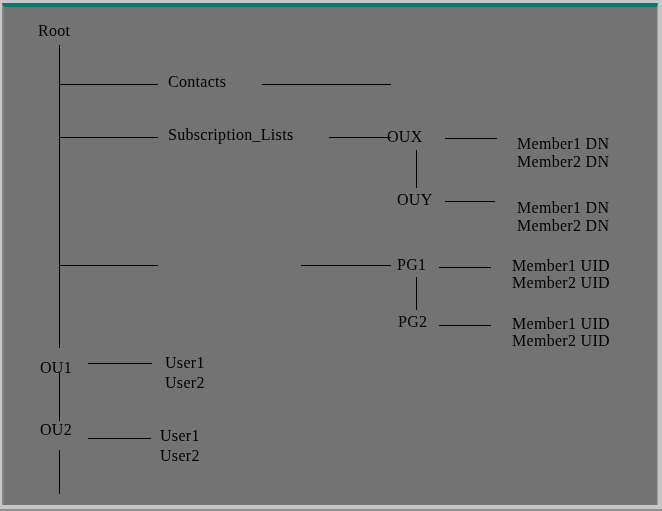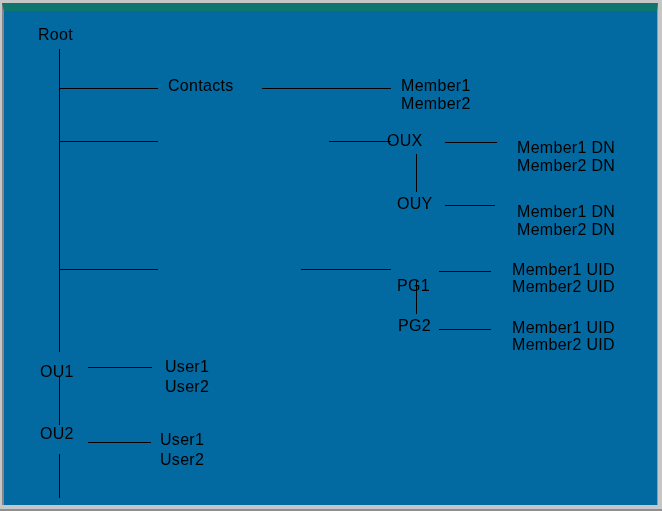--- a/index.html
+++ b/index.html
@@ -7,24 +7,25 @@
     position:relative;
     width:662px;height:511px;
     background:#c6c6c6;
     border-bottom:2px solid #8f8f8f;
     box-sizing:border-box;
     font-family:"Liberation Sans","DejaVu Sans",sans-serif;
     overflow:hidden;
   }
   .canvas{
     position:absolute;left:2px;top:3px;right:4px;bottom:4px;
-    background:#0369a1;
-    border-top:8px solid #0f766e;
+    background:#737373;
+    border-top:4px solid #0f766e;
     border-left:2px solid #878787;
     border-right:1px solid #9b9b9b;
+    font-family:Liberation Serif, serif;
   }
   .lbl{
     position:absolute;
     font-size:16px;
     line-height:18px;
     letter-spacing:0.3px;
     color:#000;
     white-space:nowrap;
   }
   .memblock div{white-space:nowrap;}
@@ -37,21 +38,21 @@
   
   .pos-root{left:34px;top:15px;}
   .pos-contacts{left:164px;top:66px;}
   .pos-contacts-members{left:397px;top:66px;}
   .pos-sub{left:164px;top:119px;}
   .pos-oux{left:383px;top:121px;}
   .pos-oux-members{left:513px;top:128px;}
   .pos-ouy{left:393px;top:184px;}
   .pos-ouy-members{left:513px;top:192px;}
   .pos-acct{left:163px;top:246px;}
-  .pos-pg1{left:393px;top:266px;}
+  .pos-pg1{left:393px;top:249px;}
   .pos-pg1-members{left:508px;top:250px;}
   .pos-pg2{left:394px;top:306px;}
   .pos-pg2-members{left:508px;top:308px;}
   .pos-ou1{left:36px;top:344px;margin-top:8px;}
   .pos-ou1-users{left:161px;top:346px;}
   .pos-ou2{left:36px;top:414px;}
   .pos-ou2-users{left:156px;top:419px;}
 
   
   .l-trunk{left:55px;top:38px;height:303px;}
@@ -77,26 +78,23 @@
 
 <div class="page">
   <div class="canvas">
 
     <span class="lbl pos-root">Root</span>
     <div class="vline l-trunk"></div>
 
     <div class="hline l-contacts-a"></div>
     <span class="lbl pos-contacts">Contacts</span>
     <div class="hline l-contacts-b"></div>
-    <div class="lbl memblock lh18 pos-contacts-members">
-      <div>Member1</div>
-      <div>Member2</div>
-    </div>
 
     <div class="hline l-sub-a"></div>
+    <span class="lbl pos-sub">Subscription_Lists</span>
     <div class="hline l-sub-b"></div>
 
     <span class="lbl pos-oux">OUX</span>
     <div class="hline l-oux"></div>
     <div class="lbl memblock lh18 pos-oux-members">
       <div>Member1 DN</div>
       <div>Member2 DN</div>
     </div>
 
     <div class="vline l-oux-ouy"></div>

